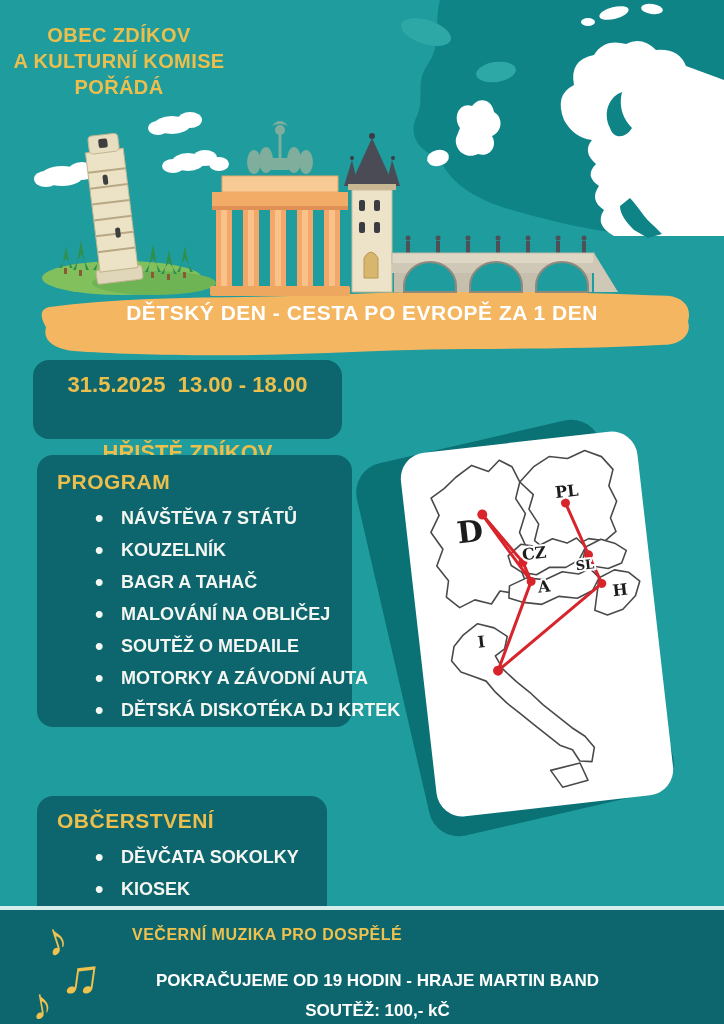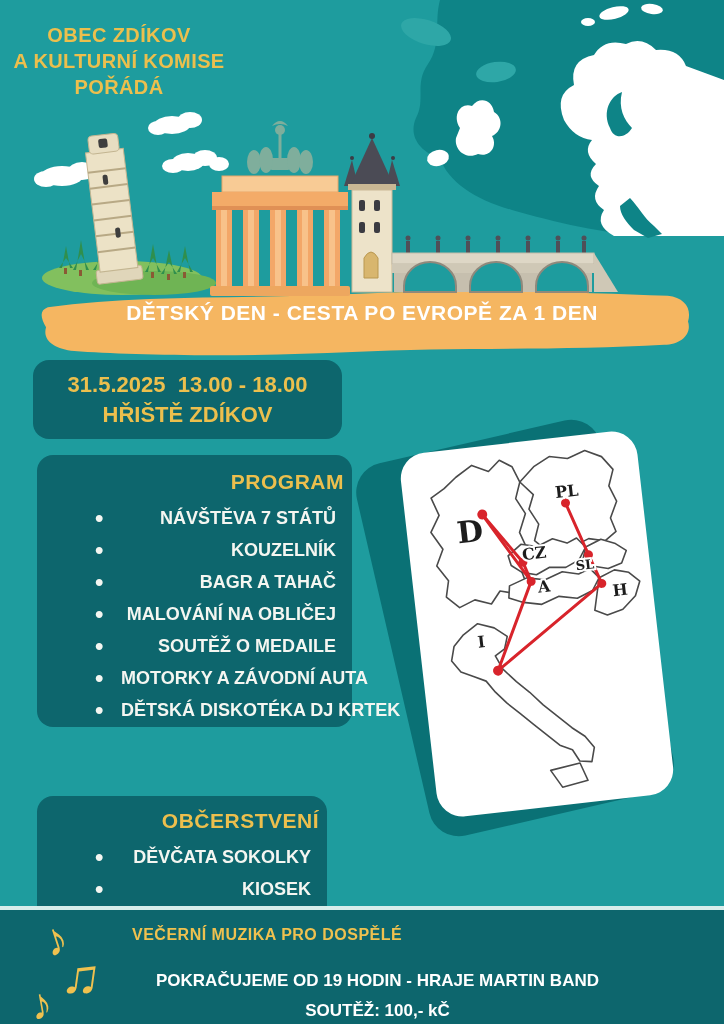--- a/index.html
+++ b/index.html
@@ -23,23 +23,23 @@
   .banner{position:absolute;left:22px;top:282px;}
   .banner-title{
     position:absolute;left:44px;top:301px;width:636px;text-align:center;
     color:#ffffff;font-weight:bold;font-size:21px;letter-spacing:.5px;white-space:nowrap;
   }
 
   
   .landmarks{position:absolute;left:22px;top:100px;}
 
   
-  .panel{position:absolute;background:#0d666d;border-radius:16px;box-sizing:border-box;color:#f4f6f1;text-align:right;}
+  .panel{position:absolute;background:#0d666d;border-radius:16px;box-sizing:border-box;color:#f4f6f1;}
   .date-panel{left:33px;top:360px;width:309px;height:79px;display:flex;flex-direction:column;justify-content:center;text-align:center;}
-  .date-line,.venue-line{color:#ecbf4d;font-weight:bold;font-size:22px;line-height:30px;white-space:pre-wrap;}
+  .date-line,.venue-line{color:#ecbf4d;font-weight:bold;font-size:22px;line-height:30px;white-space:pre-wrap;margin-top:38px;}
   .program-panel{left:37px;top:455px;width:315px;height:272px;padding:15px 8px 0 20px;}
   .refresh-panel{left:37px;top:796px;width:290px;height:142px;padding:13px 8px 0 20px;}
   .panel-heading{color:#ecbf4d;font-weight:bold;font-size:21px;letter-spacing:.5px;margin:0 0 7px 0;}
   ul.list{list-style:none;margin:8px;padding:0 0 0 30px;}
   ul.list li{font-size:18px;font-weight:bold;line-height:32px;position:relative;padding-left:26px;white-space:nowrap;}
   ul.list li::before{content:"•";position:absolute;left:0;top:0;font-size:24px;color:#f4f6f1;}
 
   
   .card-shadow{
     position:absolute;left:390px;top:437px;width:250px;height:382px;

